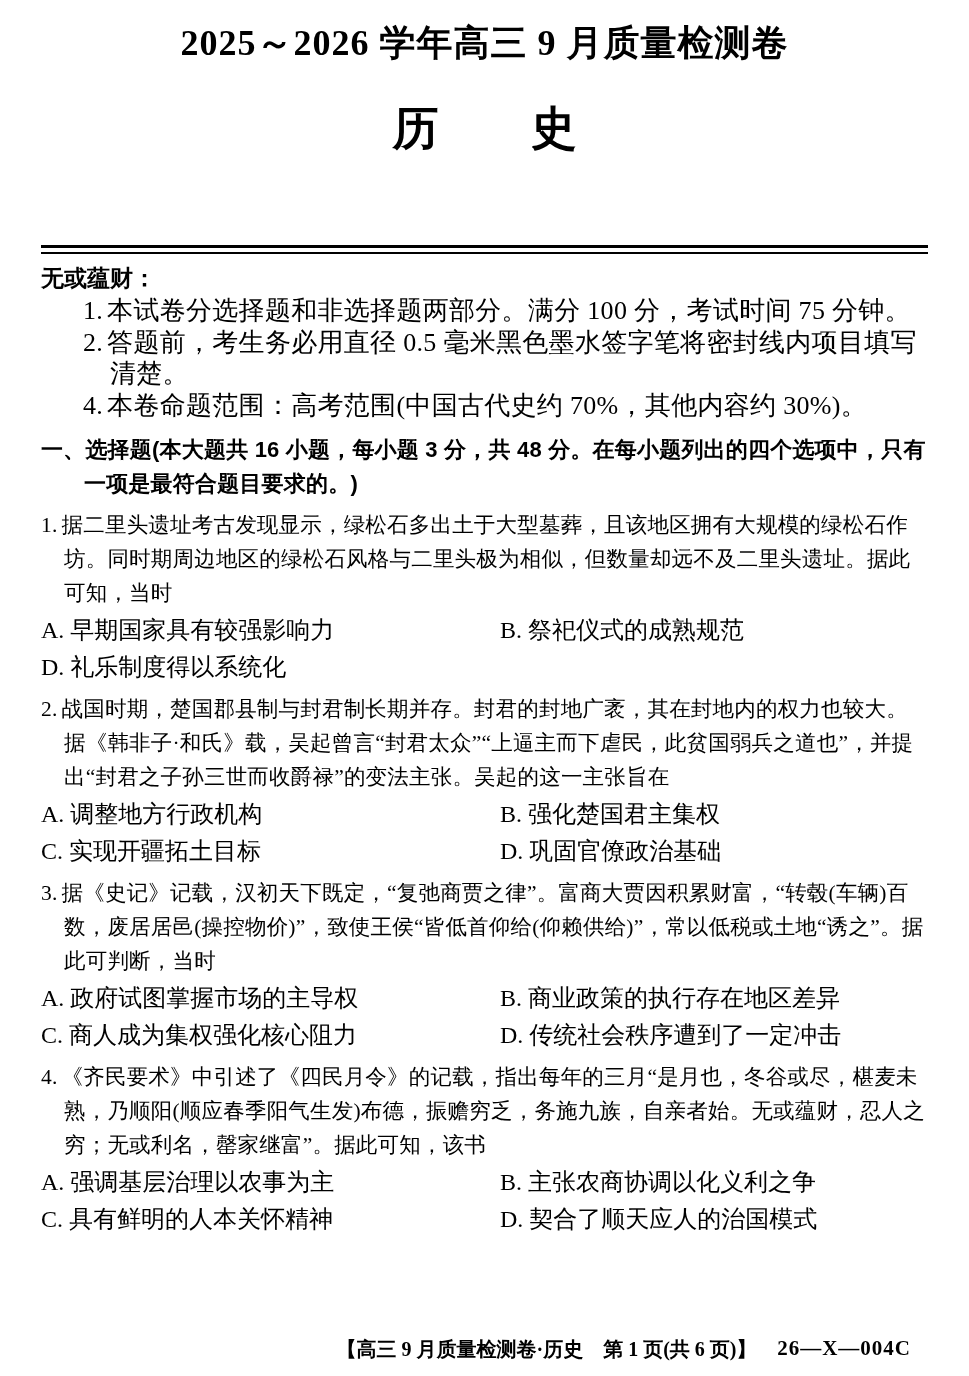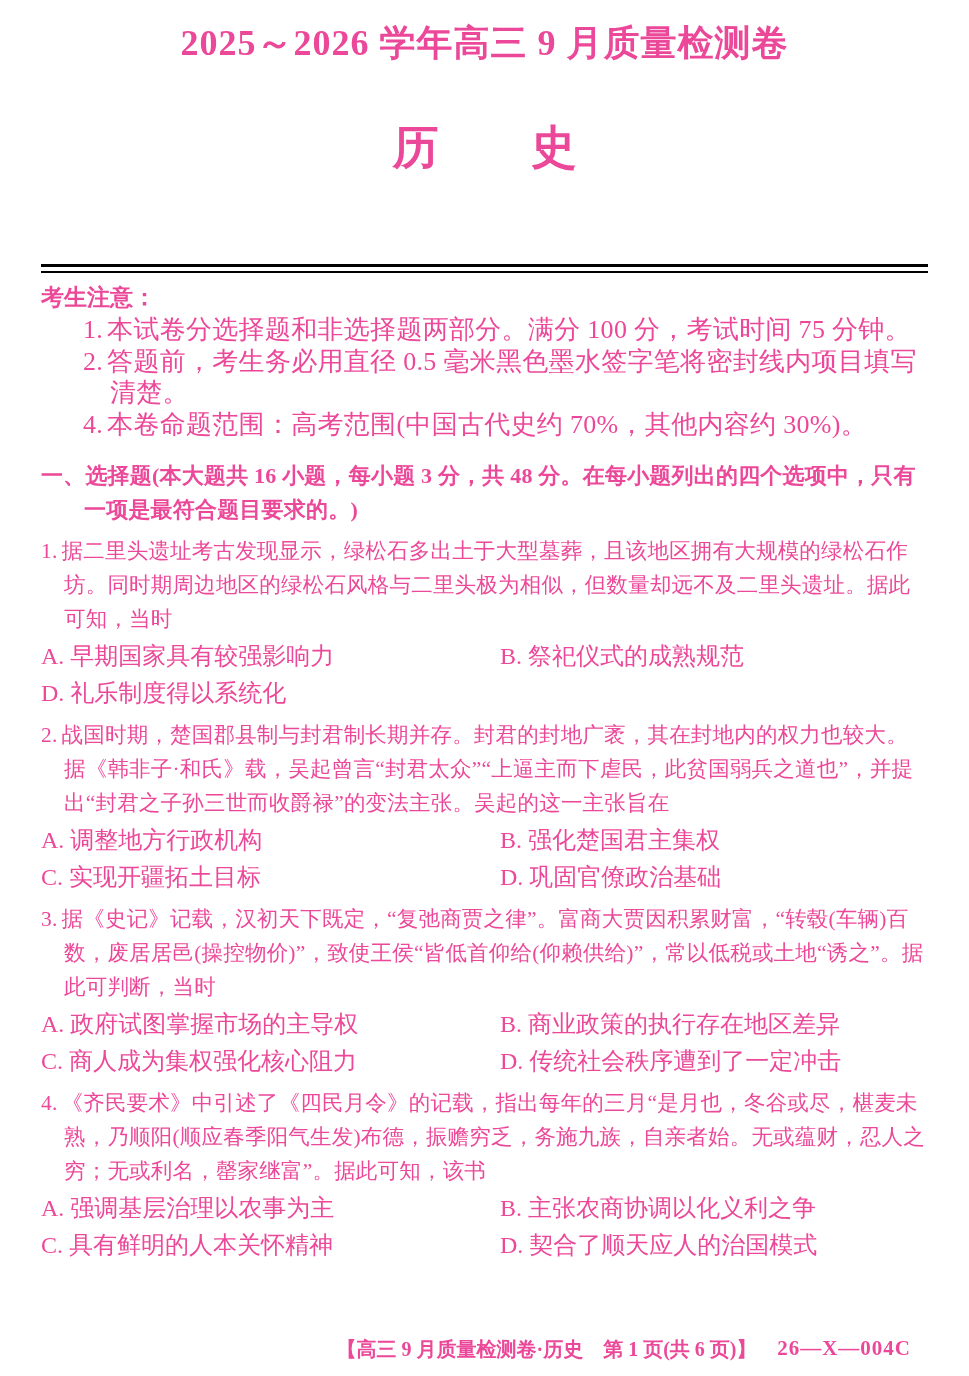--- a/index.html
+++ b/index.html
@@ -1,36 +1,36 @@
 <!DOCTYPE html>
 <html lang="zh"><head>
 <meta charset="utf-8">
 <style>
   html,body{margin:0;padding:0;background:#e8e8e8;}
   .page{
     position:relative;
     width:969px;height:1376px;
     margin:0 auto;
     background:#ffffff;
-    color:#ec4899;
+    color:#000000;
     font-family:"Liberation Serif","DejaVu Serif",serif;
     overflow:hidden;
   }
   .content{padding:0 41px;}
 
   .title{
     padding-top:20px;
     text-align:center;
     font-size:36px;
     font-weight:700;
     letter-spacing:1px;
     line-height:1.3;
   }
   .subject{
-    margin-top:52px;
+    margin-top:33px;
     text-align:center;
     font-size:46px;
     font-weight:700;
     line-height:1.25;
   }
 
   .double-rule{
     margin-top:88px;
     height:4px;
     border-top:3px solid #000;
@@ -56,22 +56,22 @@
   .em-dots{
     font-family:"Liberation Sans","DejaVu Sans",sans-serif;
     font-weight:700;
     -webkit-text-emphasis:filled dot #000;
     text-emphasis:filled dot #000;
     -webkit-text-emphasis-position:under;
     text-emphasis-position:under left;
   }
 
   .section-heading{
-    margin-top:19px;
-    font-family:Liberation Serif, serif;
+    margin-top:12px;
+    font-family:Liberation Sans, sans-serif;
     font-weight:700;
     font-size:22px;
     line-height:34px;
     padding-left:43px;
     text-indent:-43px;
     letter-spacing:0.2px;
   }
 
   .questions{margin-top:4px;}
   .question{margin-top:7px;}
@@ -119,21 +119,21 @@
 <body>
 
 <div class="page">
   <div class="content">
 
     <div class="title">2025～2026 学年高三 9 月质量检测卷</div>
     <div class="subject">历　　史</div>
 
     <div class="double-rule"></div>
 
-    <div class="notice-heading">考生注意：</div>
+    <div class="notice-heading">无或蕴财：</div>
 
     <div class="notice-list">
       <div class="notice-item">
         <span class="num">1.</span><span>本试卷分选择题和非选择题两部分。满分 100 分，考试时间 75 分钟。</span>
       </div>
       <div class="notice-item">
         <span class="num">2.</span><span>答题前，考生务必用直径 0.5 毫米黑色墨水签字笔将密封线内项目填写清楚。</span>
       </div>
       <div class="notice-item">
         <span class="num">4.</span><span>本卷命题范围：高考范围(中国古代史约 70%，其他内容约 30%)。</span>

